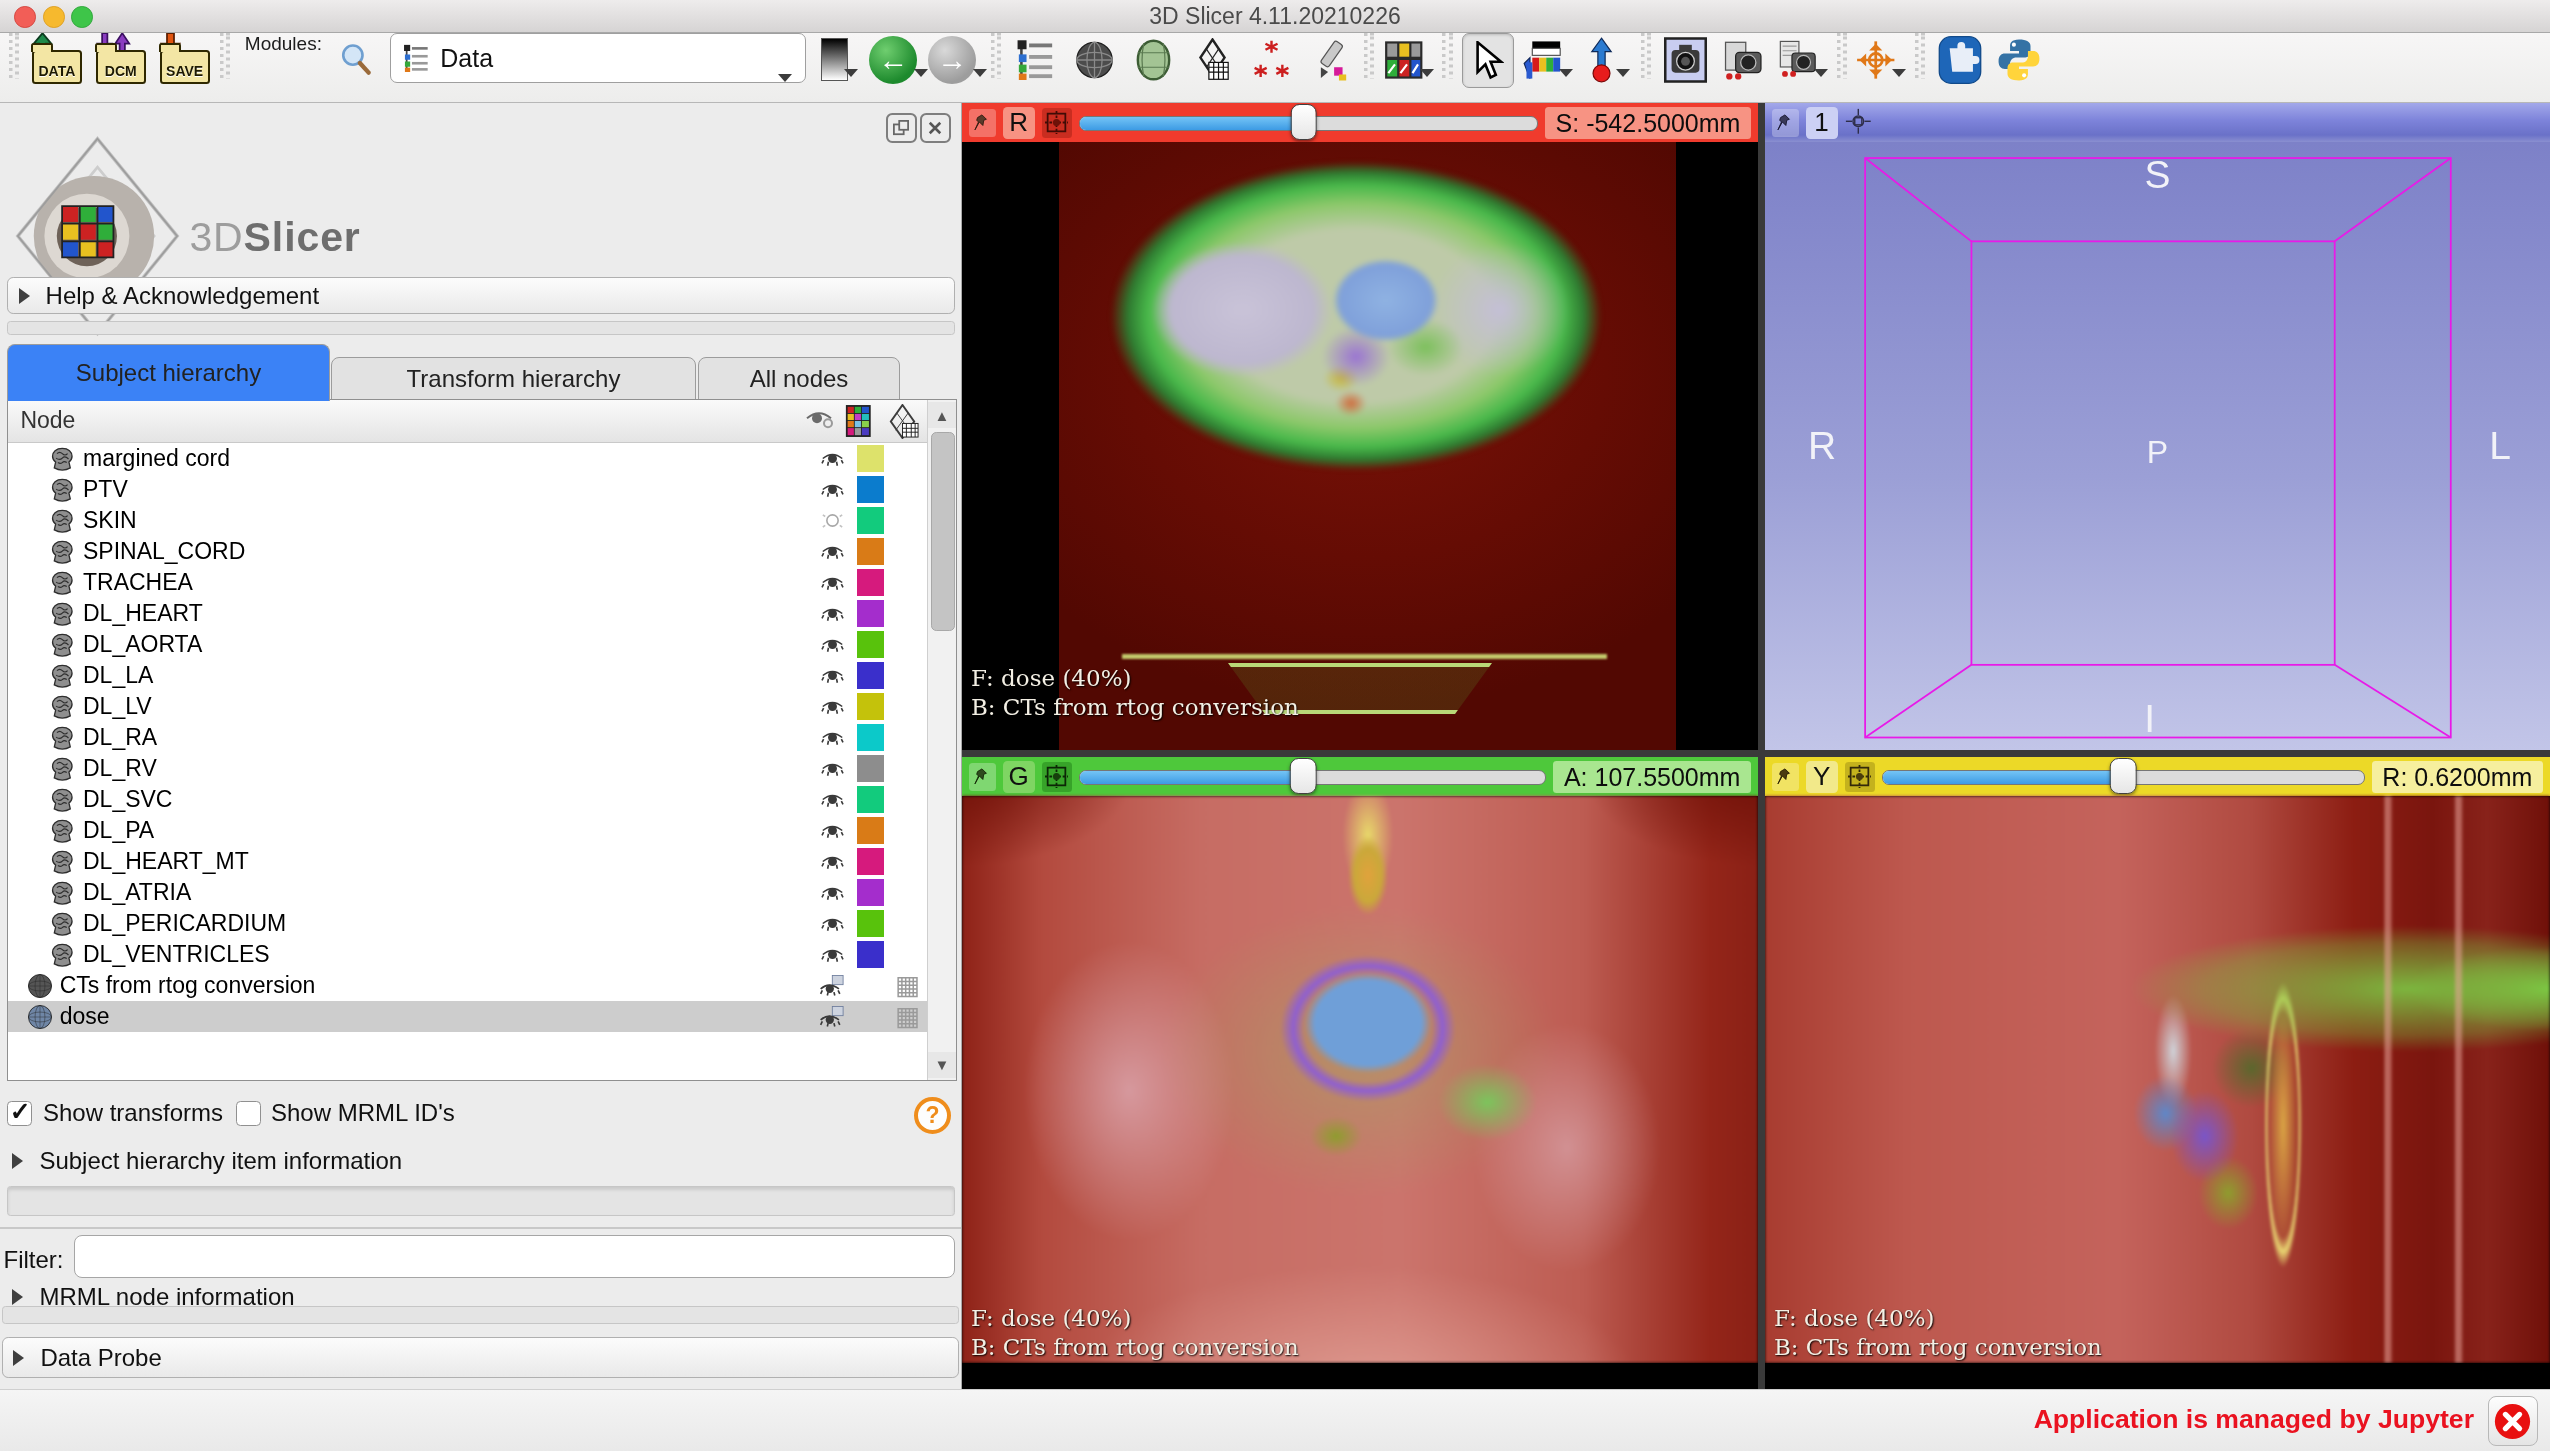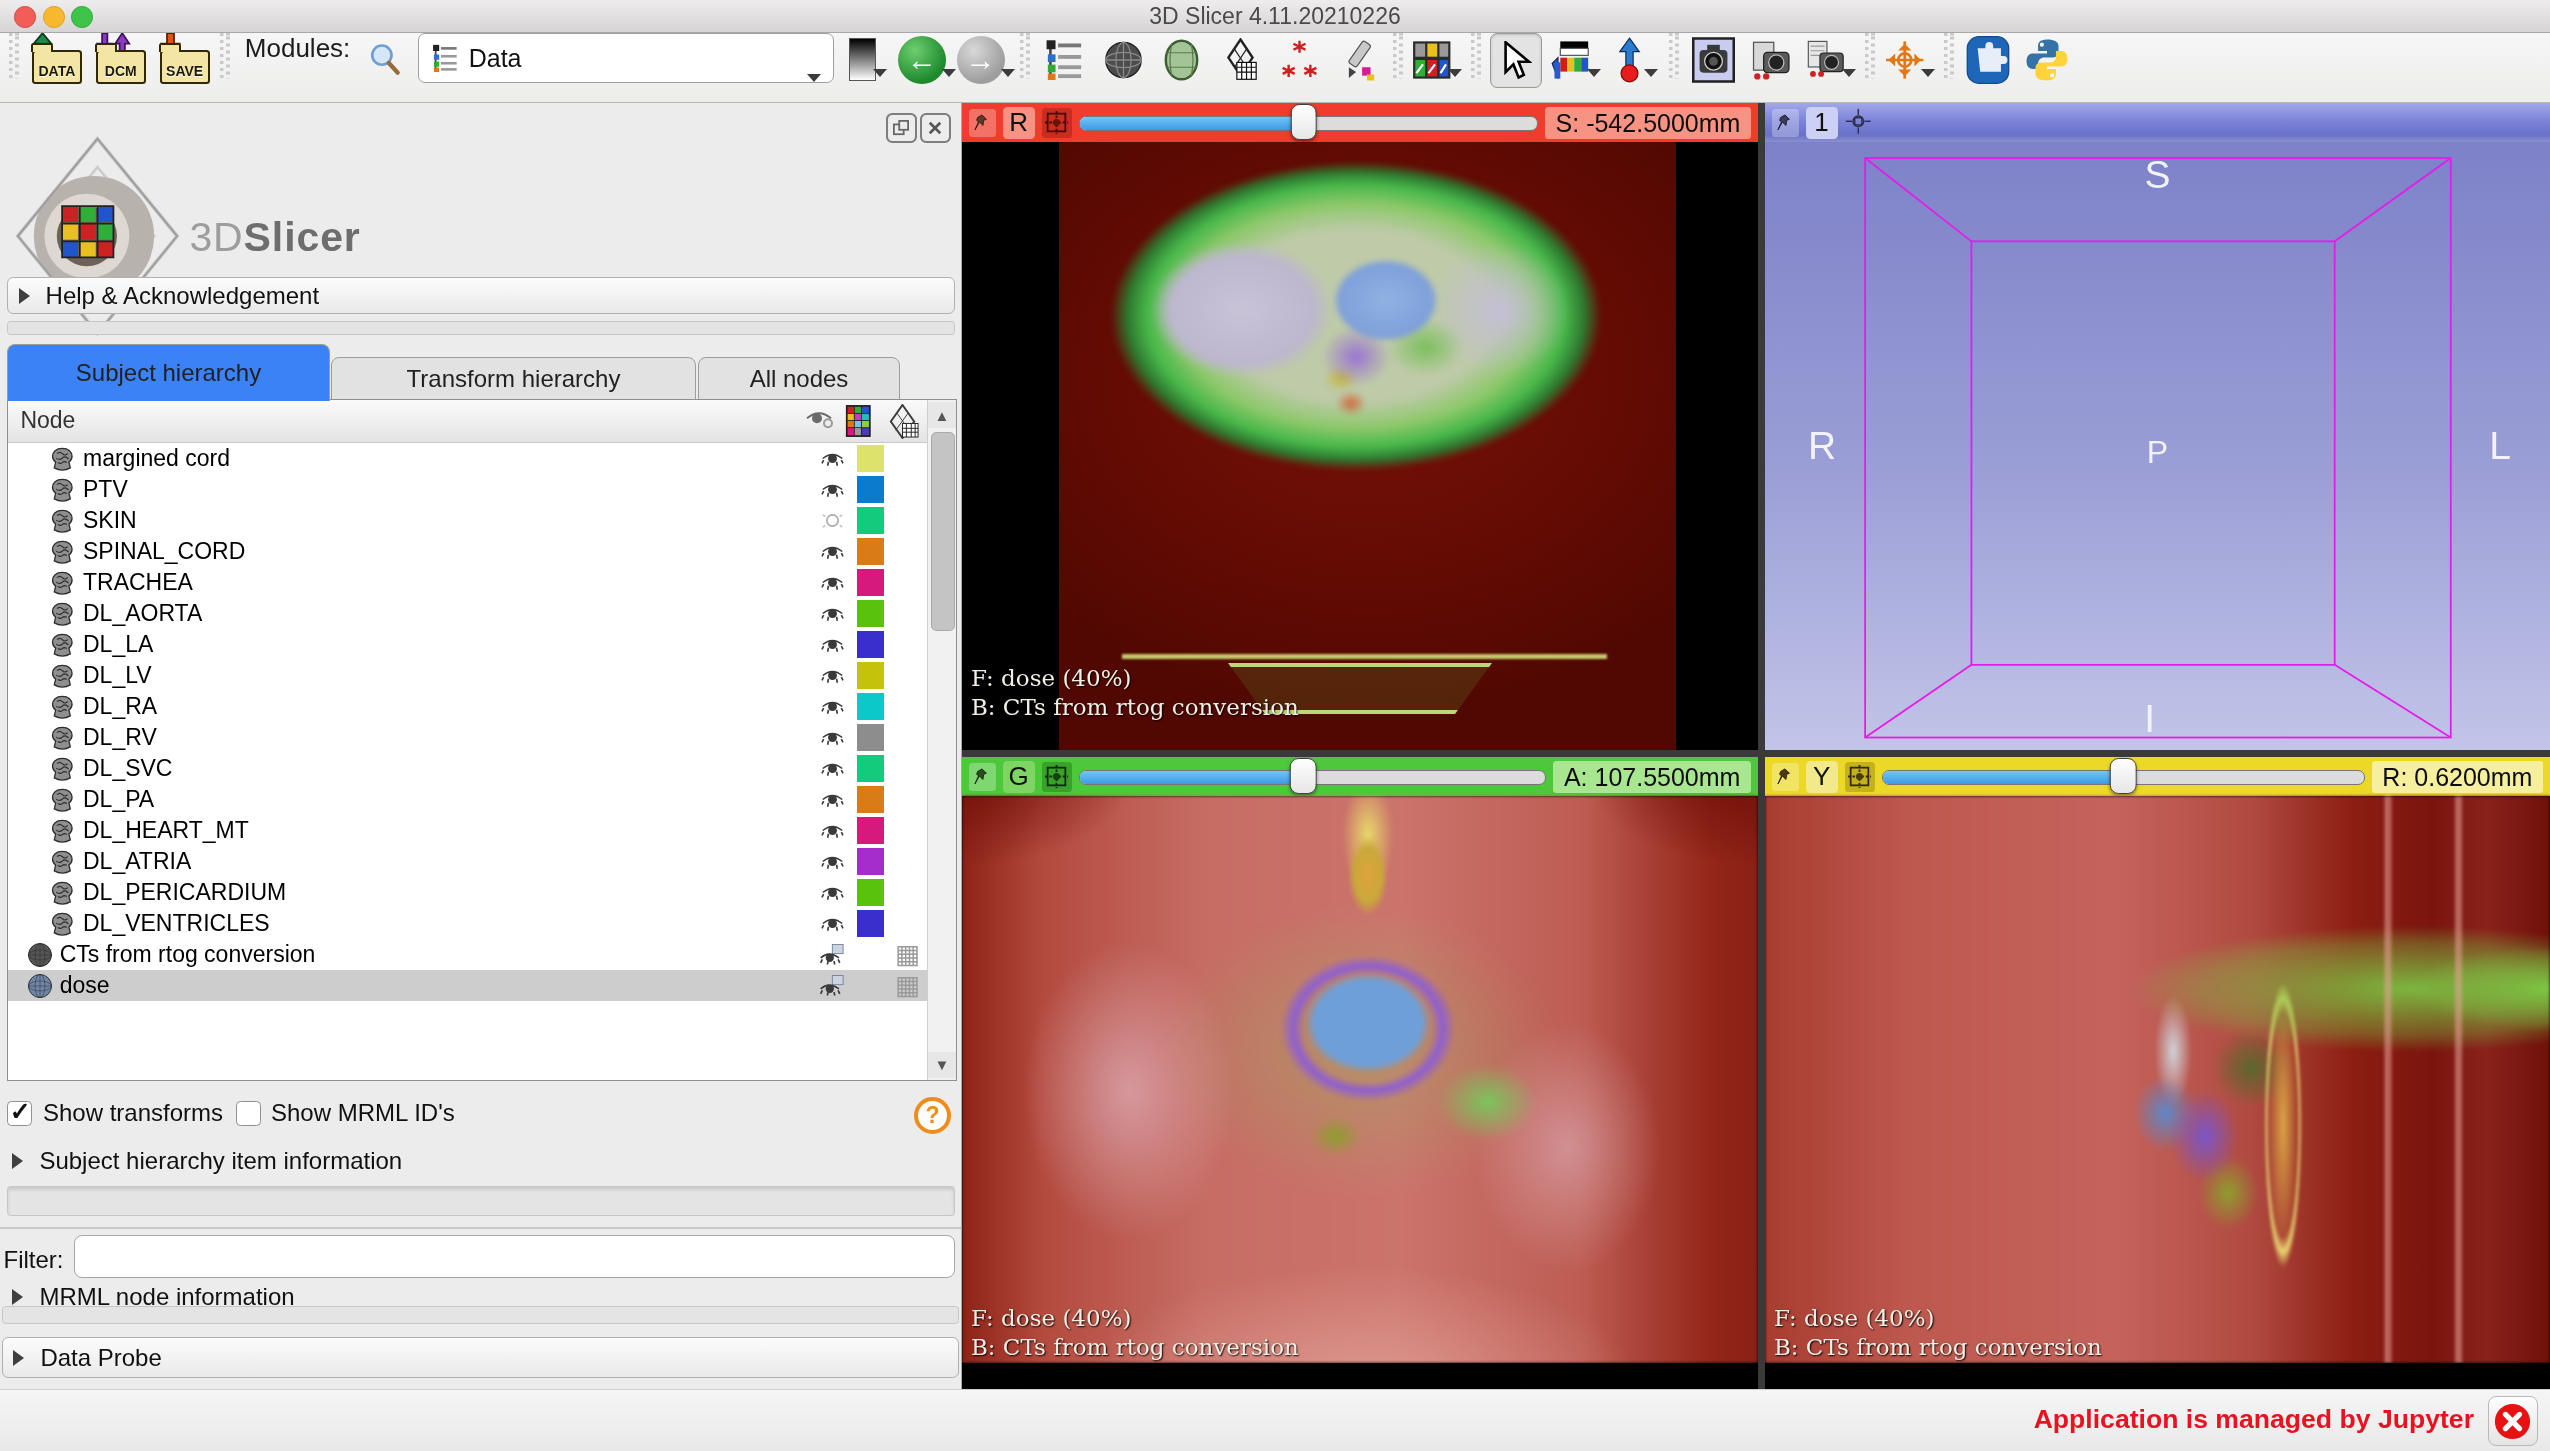--- a/index.html
+++ b/index.html
@@ -23,21 +23,21 @@
     border:2.7px solid #2f2800;border-radius:3.5px;}
   .filebtn .folder:before{content:"";position:absolute;left:-2.7px;top:-8.9px;width:17.7px;height:7px;
     background:#f3e6a4;border:2.7px solid #2f2800;border-bottom:none;border-radius:2.7px 2.7px 0 0;}
   .filebtn .tag{position:absolute;left:3.5px;bottom:7px;width:50px;text-align:center;
     font-size:14px;font-weight:bold;color:#1e1a00;letter-spacing:0;text-shadow:0 0.9px 0 #fff;}
   .filebtn svg{position:absolute;}
   .tbico{width:50px;height:53px;display:flex;align-items:center;justify-content:center;flex:0 0 auto;position:relative;}
   .tbico.sel{border:1.8px solid #9a9a9a;border-radius:7px;background:#e3e3e3;box-shadow:inset 0 0.9px 2.7px rgba(0,0,0,.18);}
   .ddtri{width:0;height:0;border-left:7px solid transparent;border-right:7px solid transparent;
     border-top:8.9px solid #3c3c3c;align-self:flex-end;margin:0 0 8.9px -3.5px;flex:0 0 auto;}
-  #modules-label{font-size:26px;color:#1c1c1c;margin-left:5.3px;}
+  #modules-label{font-size:19px;color:#1c1c1c;margin-left:5.3px;}
   #module-combo{display:flex;align-items:center;gap:10.6px;width:416px;height:50px;background:#fff;
     border:1.8px solid #9f9f9f;border-radius:7px;padding:0 12.4px;box-sizing:border-box;}
   #module-combo .val{font-size:25px;color:#111;flex:1;}
   .circbtn{width:48px;height:48px;border-radius:50%;display:flex;align-items:center;justify-content:center;
     color:#fff;font-size:30px;font-weight:bold;flex:0 0 auto;}
   .circbtn.back{background:radial-gradient(circle at 35% 30%,#6fce6f,#1d8a2d 70%);}
   .circbtn.fwd{background:radial-gradient(circle at 35% 30%,#d9d9d9,#9d9d9d 70%);}
   
   #leftpanel{position:absolute;left:0;top:103px;width:962px;height:1287px;background:#ececec;
     border-right:0.9px solid #a9a9a9;box-sizing:border-box;}
@@ -599,20 +599,40 @@
             </span>
             <span class="cell extra"></span>
           </div>
           <div class="tree-row">
             <span class="node-icon">
               <svg width="26.6" height="26" viewBox="0 0 30 28">
                 <path d="M15 2 C8 2 4 6 4 11 c0 3 1.5 5 3.5 6.5 L6 24 c3 1.8 6 2.5 9 2.5 s6-.7 9-2.5 l-1.5-6.5 C24.5 16 26 14 26 11 26 6 22 2 15 2z" fill="#8f8f8f" stroke="#2e2e2e" stroke-width="1.5"></path>
                 <path d="M9 8 q3-3 6 0 q3 3 6 0 M8 13 q4 3 7 0 q3-3 7 1 M10 18 q3 2 5 0 q2-2 5 0" fill="none" stroke="#2e2e2e" stroke-width="1.3"></path>
               </svg>
             </span>
+            <span class="node-label">DL_HEART</span>
+            <span class="cell eye">
+              <svg width="25" height="21" viewBox="0 0 30 26">
+                <path d="M3 13 Q15 3 27 13" fill="none" stroke="#3a3a3a" stroke-width="2"></path>
+                <circle cx="15" cy="13" r="5.5" fill="#3a3a3a"></circle>
+                <path d="M4 15 l-2 4 M10 17 l-1 5 M20 17 l1 5 M26 15 l2 4" stroke="#3a3a3a" stroke-width="2"></path>
+              </svg>
+            </span>
+            <span class="cell swatch">
+              <i style="background:#a42dcc"></i>
+            </span>
+            <span class="cell extra"></span>
+          </div>
+          <div class="tree-row">
+            <span class="node-icon">
+              <svg width="26.6" height="26" viewBox="0 0 30 28">
+                <path d="M15 2 C8 2 4 6 4 11 c0 3 1.5 5 3.5 6.5 L6 24 c3 1.8 6 2.5 9 2.5 s6-.7 9-2.5 l-1.5-6.5 C24.5 16 26 14 26 11 26 6 22 2 15 2z" fill="#8f8f8f" stroke="#2e2e2e" stroke-width="1.5"></path>
+                <path d="M9 8 q3-3 6 0 q3 3 6 0 M8 13 q4 3 7 0 q3-3 7 1 M10 18 q3 2 5 0 q2-2 5 0" fill="none" stroke="#2e2e2e" stroke-width="1.3"></path>
+              </svg>
+            </span>
             <span class="node-label">DL_AORTA</span>
             <span class="cell eye">
               <svg width="25" height="21" viewBox="0 0 30 26">
                 <path d="M3 13 Q15 3 27 13" fill="none" stroke="#3a3a3a" stroke-width="2"></path>
                 <circle cx="15" cy="13" r="5.5" fill="#3a3a3a"></circle>
                 <path d="M4 15 l-2 4 M10 17 l-1 5 M20 17 l1 5 M26 15 l2 4" stroke="#3a3a3a" stroke-width="2"></path>
               </svg>
             </span>
             <span class="cell swatch">
               <i style="background:#58c20c"></i>

